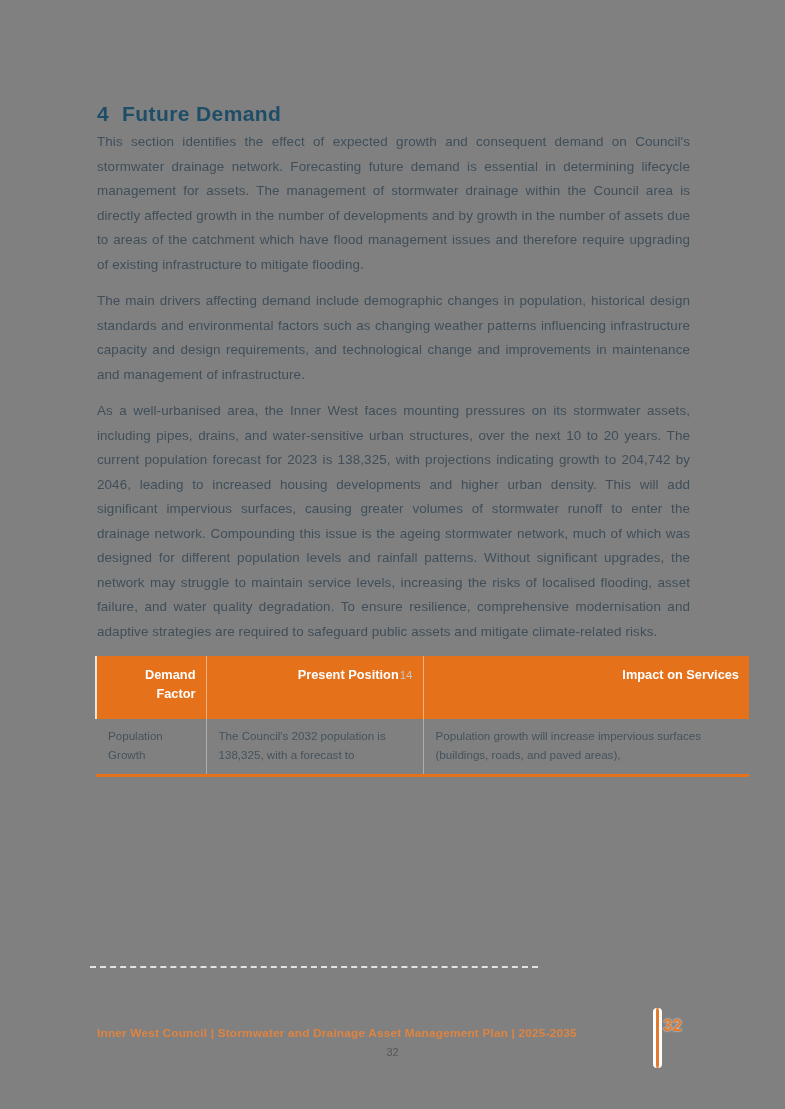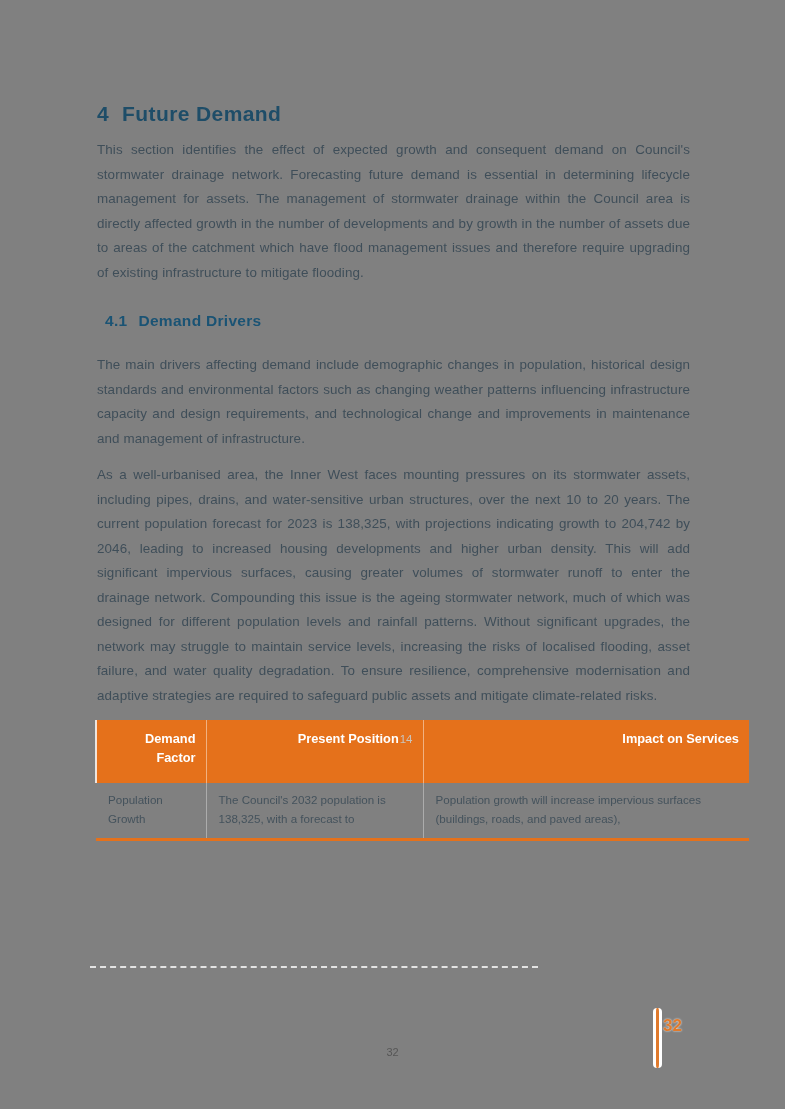--- a/index.html
+++ b/index.html
@@ -7,21 +7,21 @@
     position:relative;
     width:785px;height:1109px;
     background:#808080;
     overflow:hidden;
     font-family:"Liberation Sans", sans-serif;
   }
   .content{
     position:absolute;left:97px;top:100px;width:593px;
   }
   h1.doc-h1{
-    margin:0 0 10px 0;
+    margin:0 0 2px 0;
     font-size:21px;line-height:28px;font-weight:bold;
     color:#1E4D68;letter-spacing:.4px;
   }
   h1.doc-h1 .num{margin-right:13px;}
   h2.doc-h2{
     margin:26px 0 22px 0;padding-left:8px;
     font-size:15.5px;line-height:20px;font-weight:bold;
     color:#1A5374;letter-spacing:.3px;
   }
   h2.doc-h2 .num{margin-right:11px;}
@@ -103,23 +103,20 @@
 <div class="page">
 
   <div class="content">
 
     <h1 class="doc-h1">
       <span class="num">4</span><span>Future Demand</span>
     </h1>
 
     <p class="body-text">This section identifies the effect of expected growth and consequent demand on Council's stormwater drainage network. Forecasting future demand is essential in determining lifecycle management for assets. The management of stormwater drainage within the Council area is directly affected growth in the number of developments and by growth in the number of assets due to areas of the catchment which have flood management issues and therefore require upgrading of existing infrastructure to mitigate flooding.</p>
 
-    <h2 class="doc-h2">
-      <span class="num">4.1</span><span>Demand Drivers</span>
-    </h2>
 
     <p class="body-text">The main drivers affecting demand include demographic changes in population, historical design standards and environmental factors such as changing weather patterns influencing infrastructure capacity and design requirements, and technological change and improvements in maintenance and management of infrastructure.</p>
 
 
 
     <p class="body-text">As a well-urbanised area, the Inner West faces mounting pressures on its stormwater assets, including pipes, drains, and water-sensitive urban structures, over the next 10 to 20 years. The current population forecast for 2023 is 138,325, with projections indicating growth to 204,742 by 2046, leading to increased housing developments and higher urban density. This will add significant impervious surfaces, causing greater volumes of stormwater runoff to enter the drainage network. Compounding this issue is the ageing stormwater network, much of which was designed for different population levels and rainfall patterns. Without significant upgrades, the network may struggle to maintain service levels, increasing the risks of localised flooding, asset failure, and water quality degradation. To ensure resilience, comprehensive modernisation and adaptive strategies are required to safeguard public assets and mitigate climate-related risks.</p>
 
     <table class="demand-table">
       <colgroup>
           <col class="c1">
@@ -146,20 +143,21 @@
           <td>Population growth will increase impervious surfaces (buildings, roads, and paved areas),</td>
         </tr>
       </tbody>
     </table>
 
   </div>
 
   <div class="footnote-sep"></div>
 
 
+  <div class="footer-line">Inner West Council | Stormwater and Drainage Asset Management Plan | 2025-2035</div>
 
   <div class="page-marker">
     <div class="bar"></div>
     <div class="num">32</div>
   </div>
 
   <div class="page-num-center">32</div>
 
 </div>
 

